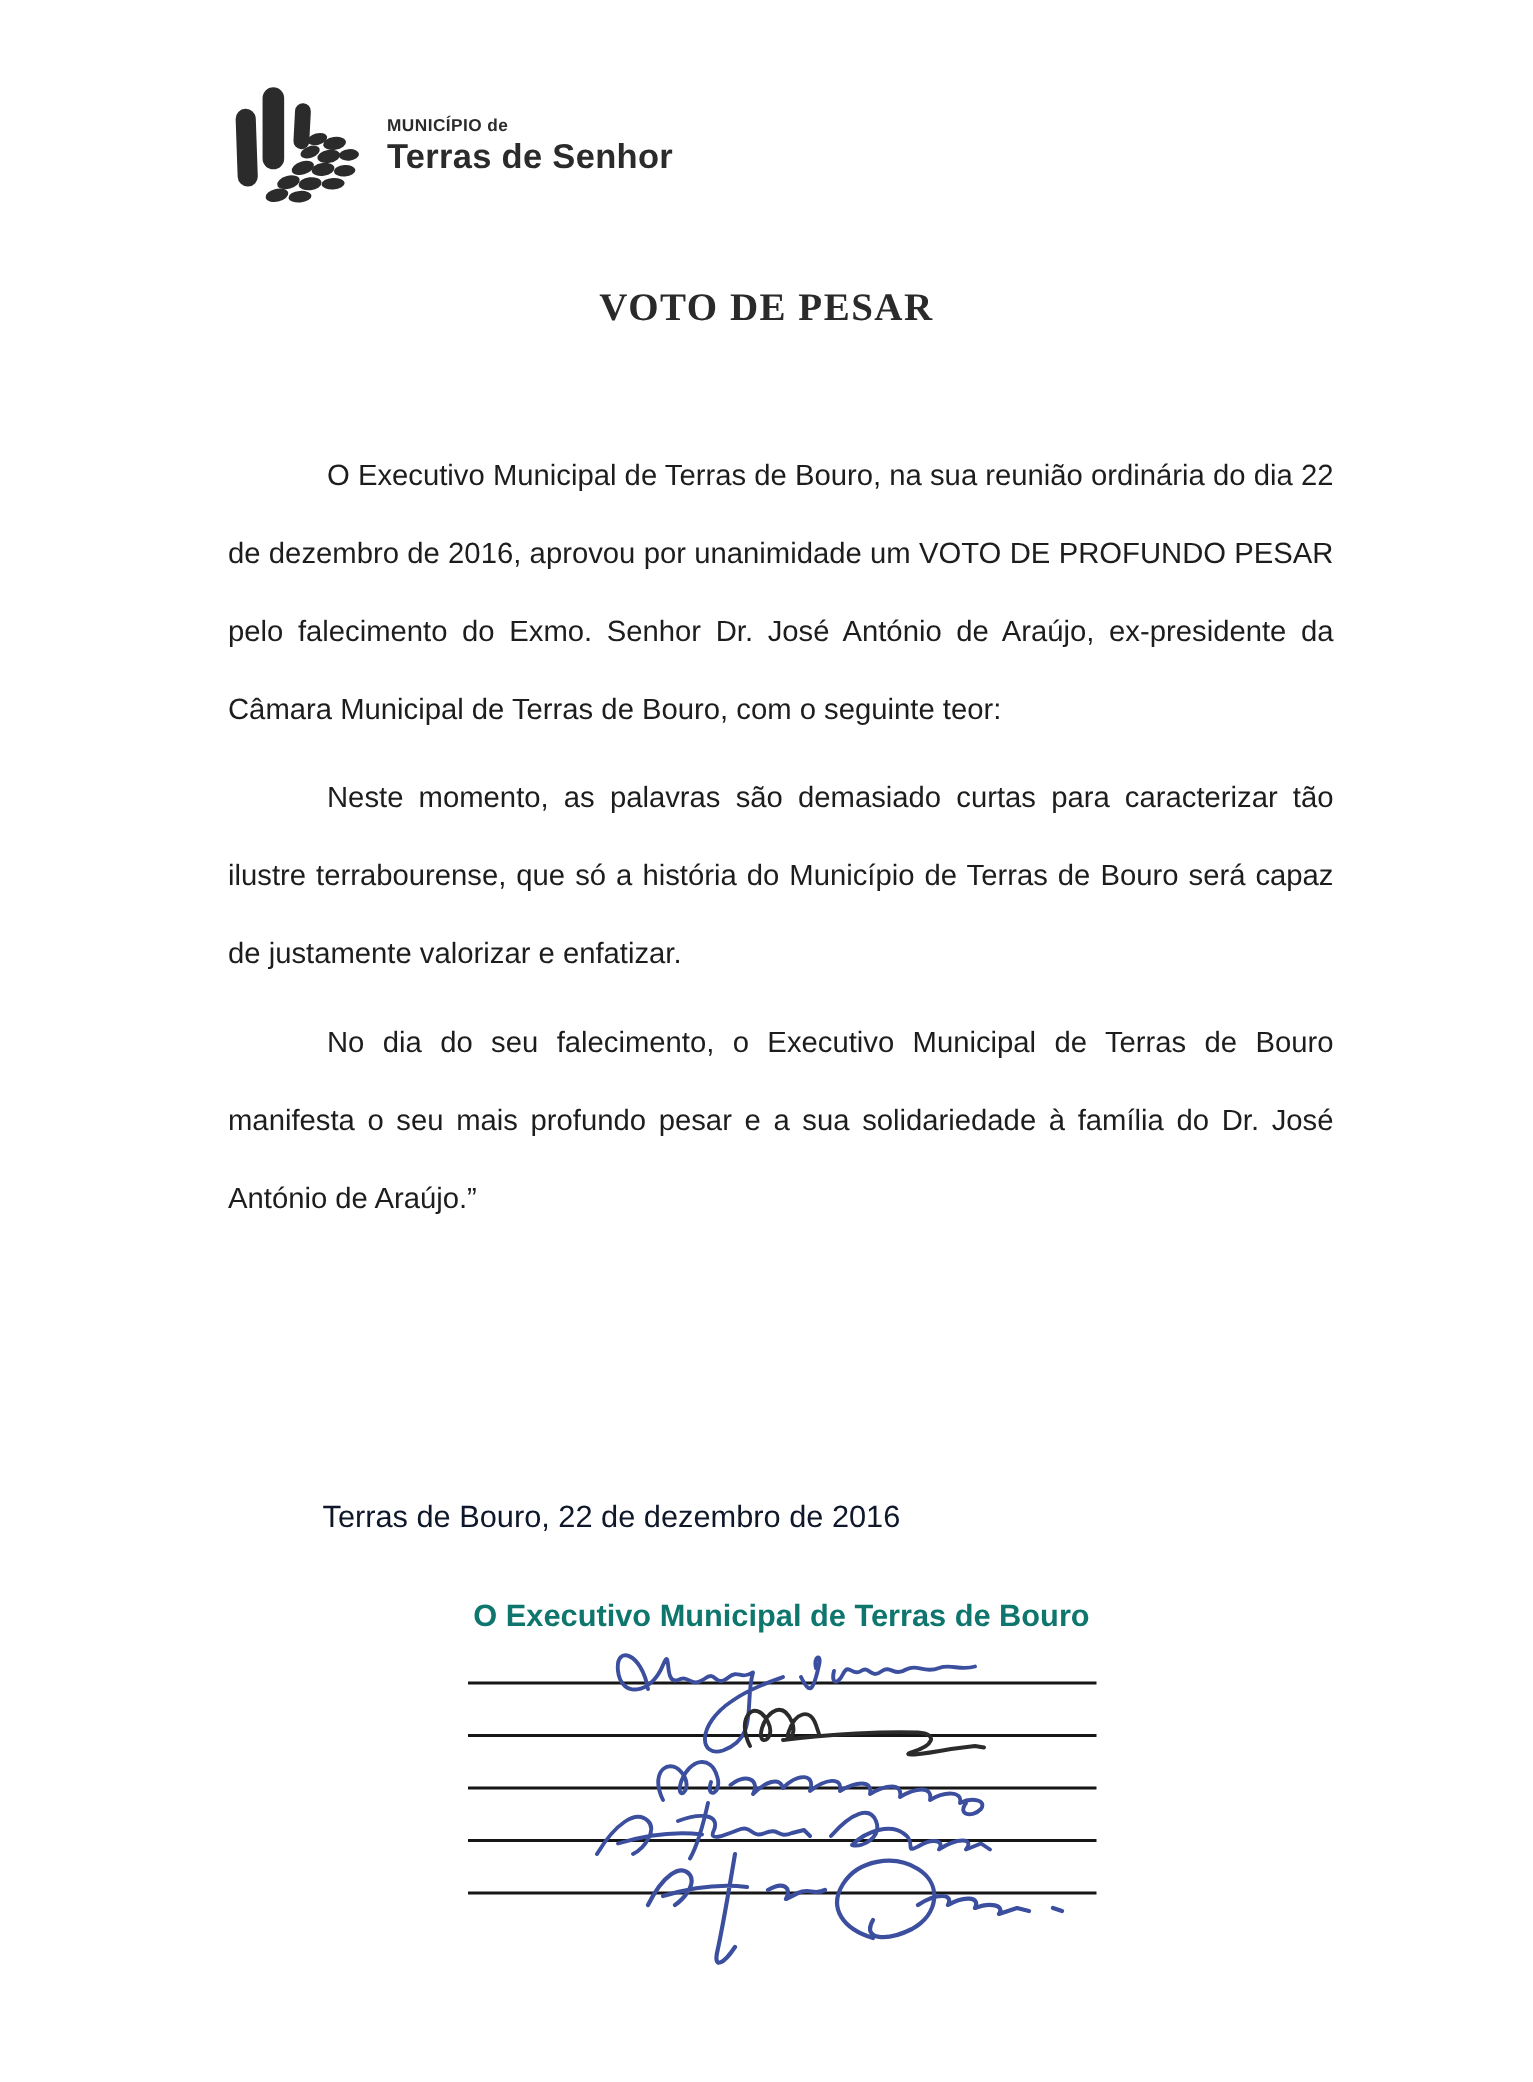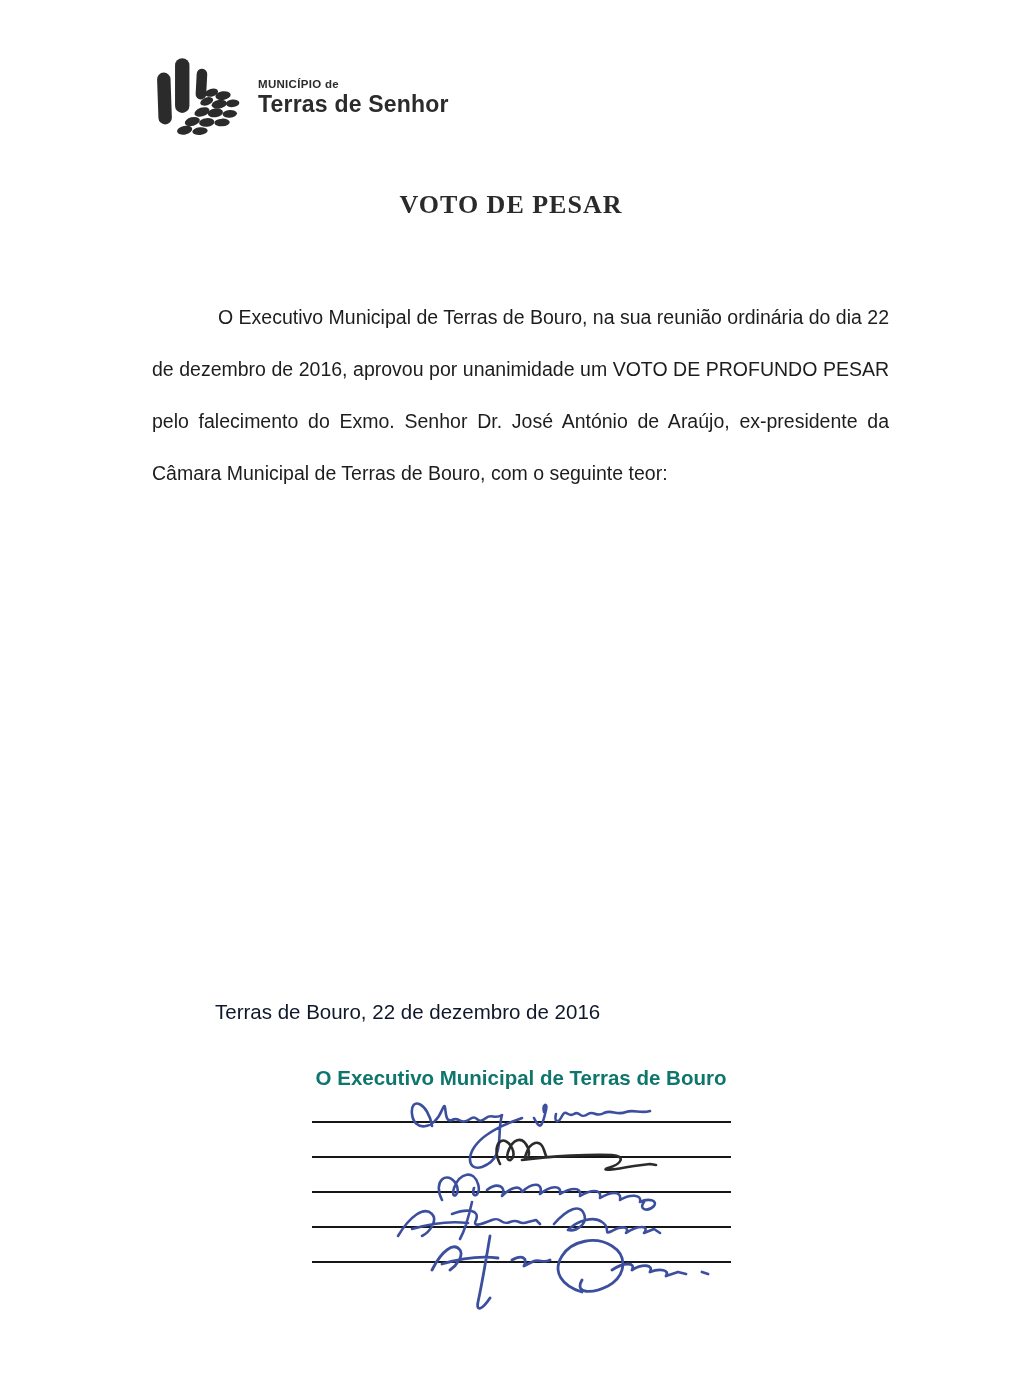--- a/index.html
+++ b/index.html
@@ -86,20 +86,22 @@
     <div class="logo-text">
       <div class="logo-dept">MUNICÍPIO de</div>
       <div class="logo-name">Terras de Senhor</div>
     </div>
   </div>
 
   <div class="doc-title">VOTO DE PESAR</div>
 
   <div class="body-text">
     <p>O Executivo Municipal de Terras de Bouro, na sua reunião ordinária do dia 22 de dezembro de 2016, aprovou por unanimidade um VOTO DE PROFUNDO PESAR pelo falecimento do Exmo. Senhor Dr. José António de Araújo, ex-presidente da Câmara Municipal de Terras de Bouro, com o seguinte teor:</p>
+    <p>Neste momento, as palavras são demasiado curtas para caracterizar tão ilustre terrabourense, que só a história do Município de Terras de Bouro será capaz de justamente valorizar e enfatizar.</p>
+    <p>No dia do seu falecimento, o Executivo Municipal de Terras de Bouro manifesta o seu mais profundo pesar e a sua solidariedade à família do Dr. José António de Araújo.”</p>
   </div>
 
   <div class="dateline">Terras de Bouro, 22 de dezembro de 2016</div>
 
   <div class="sig-heading">O Executivo Municipal de Terras de Bouro</div>
 
   <div class="sig-lines">
     <div class="sig-line"></div>
     <div class="sig-line"></div>
     <div class="sig-line"></div>

